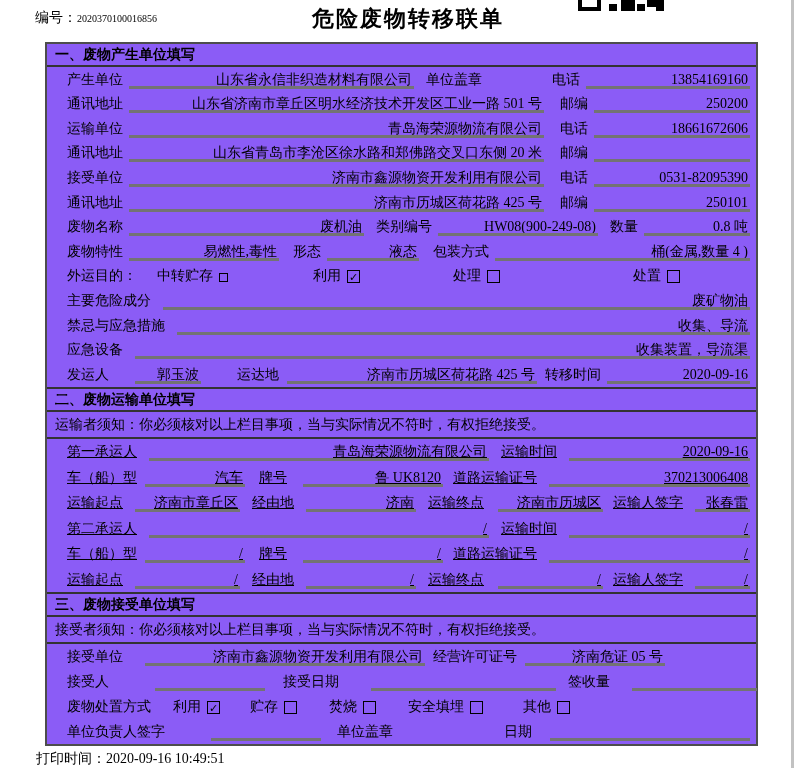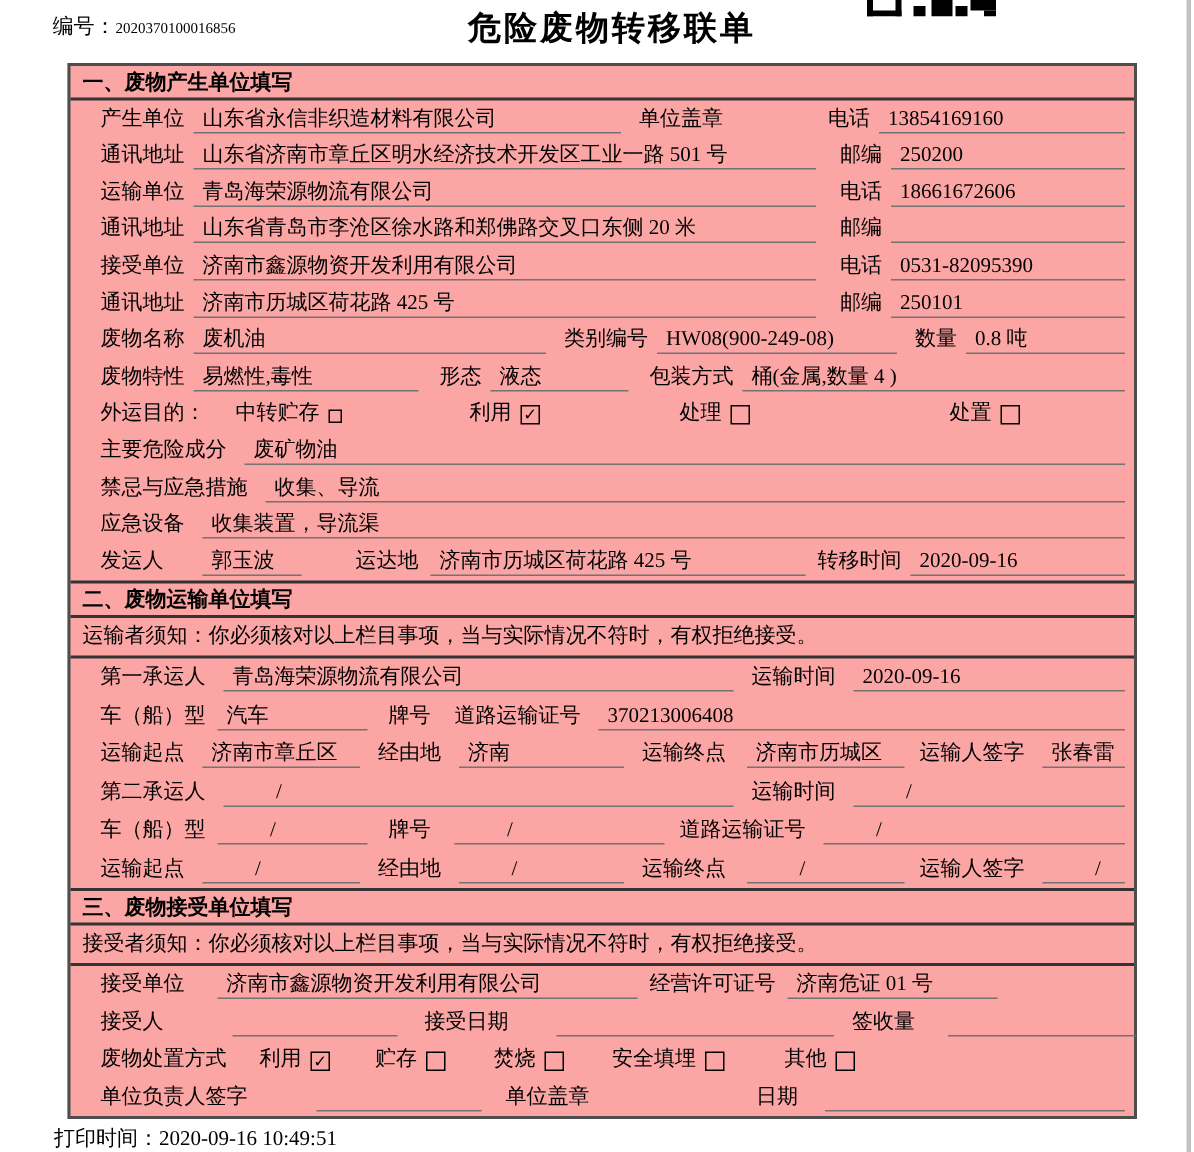--- a/index.html
+++ b/index.html
@@ -14,40 +14,40 @@
 
   .doc-no { position:absolute; left:35px; top:9px; font-size:14px; white-space:nowrap; }
   .doc-no b { font-weight:normal; font-size:10px; }
   .main-title {
     position:absolute; left:0; top:4px; width:100%; text-align:center;
     font-size:22px; font-weight:bold; letter-spacing:2px;
     font-family:"Liberation Sans","DejaVu Sans",sans-serif;
     padding-left:20px;
   }
 
-  .form { position:absolute; left:45px; top:42px; width:713px; border:2px solid #4d4d4d; background:#fca5a5; }
+  .form { position:absolute; left:45px; top:42px; width:713px; border:2px solid #4d4d4d; background:#8b5cf6; }
 
   .sec-title {
     font-family:"Liberation Sans","DejaVu Sans",sans-serif;
     font-weight:bold; font-size:14px; line-height:15px;
     padding:3px 8px 3px; border-bottom:2px solid #333;
   }
   .sec-title.bt { border-top:2px solid #333; }
 
   .note { height:27px; line-height:25px; padding:0 8px; border-bottom:2px solid #333; white-space:nowrap; }
 
   .row { display:flex; align-items:flex-end; padding:0 6px 3px 20px; }
   .s1 .row { height:24.6px; }
-  .s2 .row { height:25.5px; }
+  .s2 .row { height:25.5px;text-decoration:underline; }
   .s3 .row { height:25.2px; }
 
   .lbl { height:19px; line-height:19px; white-space:nowrap; flex:none; }
   .val {
     height:19px; line-height:19px; white-space:nowrap; overflow:hidden;
-    border-bottom:1px solid #737373; padding:0 2px 0 6px; flex:none;
+    border-bottom:3px solid #737373; padding:0 2px 0 6px; flex:none;text-align:right;
   }
   .fill { flex:1 1 auto; }
   .sl { padding-left:35px; }
 
   .w34{width:34px}.w40{width:40px}.w48{width:48px}.w62{width:62px}.w66{width:66px}
   .w72{width:72px}.w76{width:76px}.w86{width:86px}.w90{width:90px}.w92{width:92px}
   .w100{width:100px}.w104{width:104px}.w105{width:105px}.w108{width:108px}
   .w110{width:110px}.w125{width:125px}.w140{width:140px}.w150{width:150px}
   .w160{width:160px}.w185{width:185px}.w235{width:235px}.w250{width:250px}
   .w280{width:280px}.w285{width:285px}.w340{width:340px}.w415{width:415px}
@@ -207,20 +207,21 @@
       <span class="lbl w76">第一承运人</span>
       <span class="val w340 ml6">青岛海荣源物流有限公司</span>
       <span class="lbl w62 ml12">运输时间</span>
       <span class="val fill ml6">2020-09-16</span>
     </div>
 
     <div class="row">
       <span class="lbl w72">车（船）型</span>
       <span class="val w100 ml6">汽车</span>
       <span class="lbl w34 ml14">牌号</span>
+      <span class="val w140 ml10">鲁 UK8120</span>
       <span class="lbl w90 ml10">道路运输证号</span>
       <span class="val fill ml6">370213006408</span>
     </div>
 
     <div class="row">
       <span class="lbl w62">运输起点</span>
       <span class="val w105 ml6">济南市章丘区</span>
       <span class="lbl w48 ml12">经由地</span>
       <span class="val w110 ml6">济南</span>
       <span class="lbl w62 ml12">运输终点</span>
@@ -258,21 +259,21 @@
   </div>
 
   <div class="s3">
     <div class="sec-title bt">三、废物接受单位填写</div>
     <div class="note">接受者须知：你必须核对以上栏目事项，当与实际情况不符时，有权拒绝接受。</div>
 
     <div class="row">
       <span class="lbl w62">接受单位</span>
       <span class="val w280 ml16">济南市鑫源物资开发利用有限公司</span>
       <span class="lbl w86 ml8">经营许可证号</span>
-      <span class="val w140 ml6">济南危证 01 号</span>
+      <span class="val w140 ml6">济南危证 05 号</span>
     </div>
 
     <div class="row">
       <span class="lbl w48">接受人</span>
       <span class="val w110 ml40"></span>
       <span class="lbl w62 ml18">接受日期</span>
       <span class="val w185 ml26"></span>
       <span class="lbl w48 ml12">签收量</span>
       <span class="val w125 ml16"></span>
     </div>

